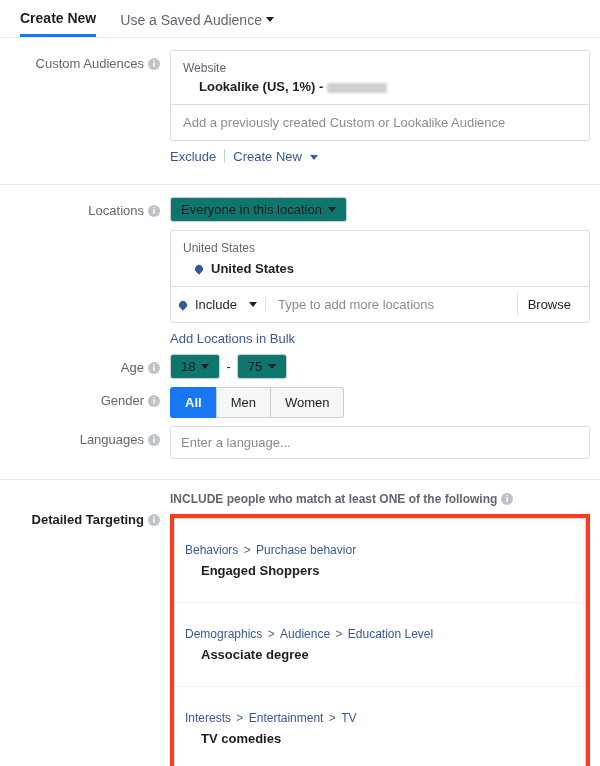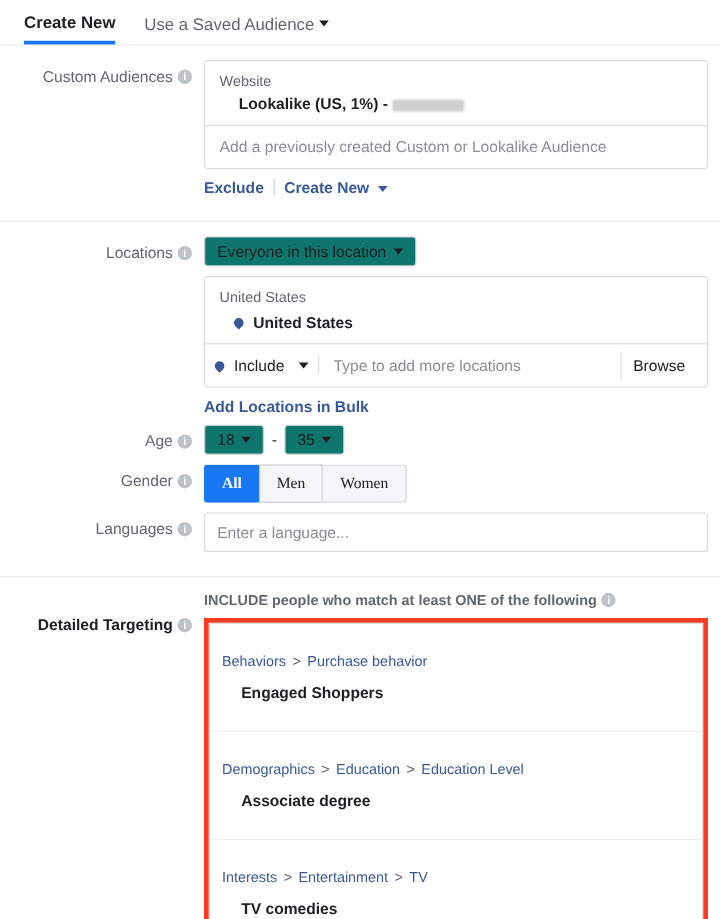--- a/index.html
+++ b/index.html
@@ -91,21 +91,20 @@
     border-radius: 2px;
     filter: blur(1px);
     vertical-align: middle;
   }
   .link-row {
     margin-top: 8px;
     display: flex;
     align-items: flex-start;
     gap: 8px;
     font-size: 13px;
-    font-weight: bold;
   }
   .link { color: #385898; cursor: pointer; }
   .vbar { width: 1px; height: 14px; background: #cbd0d5; }
   .select-like {
     display: inline-flex;
     align-items: center;
     gap: 6px;
     border: 1px solid #cbd0d5;
     background: #0f766e;
     padding: 4px 10px;
@@ -149,21 +148,21 @@
   }
   .loc-input::placeholder { color: #8a8d91; }
   .browse-r {
     border-left: 1px solid #dadde1;
     padding: 4px 10px;
     color: #1c1e21;
     font-size: 13px;
     cursor: pointer;
   }
   .age-row { display: flex; align-items: center; gap: 6px; }
-  .gender-row { display: flex; font-family: Liberation Serif, serif; }
+  .gender-row { display: flex; }
   .g-btn {
     padding: 7px 14px;
     border: 1px solid #cbd0d5;
     background: #f5f6f7;
     font-size: 13px;
     cursor: pointer;
   }
   .g-btn:first-child { border-radius: 3px 0 0 3px; border-right: none; }
   .g-btn:last-child { border-radius: 0 3px 3px 0; border-left: none; }
   .g-btn.active {
@@ -193,21 +192,21 @@
   }
   .dt-panel {
     border-left: 1px solid #dadde1;
     border-right: 1px solid #dadde1;
     border-top: 1px solid #dadde1;
   }
   .dt-group { padding: 24px 10px; border-bottom: 1px solid #eceff1; }
   .dt-group:last-child { border-bottom: none; }
   .crumb { color: #385898; font-size: 12px; margin-bottom: 6px; }
   .crumb .sep { color: #606770; margin: 0 2px; }
-  .dt-item { font-weight: 700; color: #1c1e21; font-size: 13px; padding-left: 16px; margin-top: 12px; }
+  .dt-item { font-weight: 700; color: #1c1e21; font-size: 13px; padding-left: 16px; }
   .dt-bottom {
     display: flex;
     align-items: stretch;
     border: 1px solid #dadde1;
     border-top: 1px solid #dadde1;
   }
   .dt-input {
     flex: 1;
     border: none;
     outline: none;
@@ -307,21 +306,21 @@
       <span>Age</span>
       <span class="info-icon">i</span>
     </div>
     <div class="input-col age-row">
       <div class="select-like">
         <span>18</span>
         <span class="caret-down"></span>
       </div>
       <span>-</span>
       <div class="select-like">
-        <span>35</span>
+        <span>75</span>
         <span class="caret-down"></span>
       </div>
     </div>
   </div>
 
   <div class="row">
     <div class="label-col">
       <span>Gender</span>
       <span class="info-icon">i</span>
     </div>
@@ -356,21 +355,21 @@
         <span>INCLUDE people who match at least ONE of the following</span>
         <span class="info-icon">i</span>
       </div>
       <div class="highlight-box">
         <div class="dt-panel" id="dt-groups">
             <div class="dt-group">
               <div class="crumb"><span>Behaviors</span><span class="sep"> &gt; </span><span>Purchase behavior</span></div>
               <div class="dt-item">Engaged Shoppers</div>
             </div>
             <div class="dt-group">
-              <div class="crumb"><span>Demographics</span><span class="sep"> &gt; </span><span>Education</span><span class="sep"> &gt; </span><span>Education Level</span></div>
+              <div class="crumb"><span>Demographics</span><span class="sep"> &gt; </span><span>Audience</span><span class="sep"> &gt; </span><span>Education Level</span></div>
               <div class="dt-item">Associate degree</div>
             </div>
             <div class="dt-group">
               <div class="crumb"><span>Interests</span><span class="sep"> &gt; </span><span>Entertainment</span><span class="sep"> &gt; </span><span>TV</span></div>
               <div class="dt-item">TV comedies</div>
             </div>
           </div>
       </div>
       <div class="dt-bottom">
         <input class="dt-input" placeholder="Add demographics, interests or behaviors" style="">

